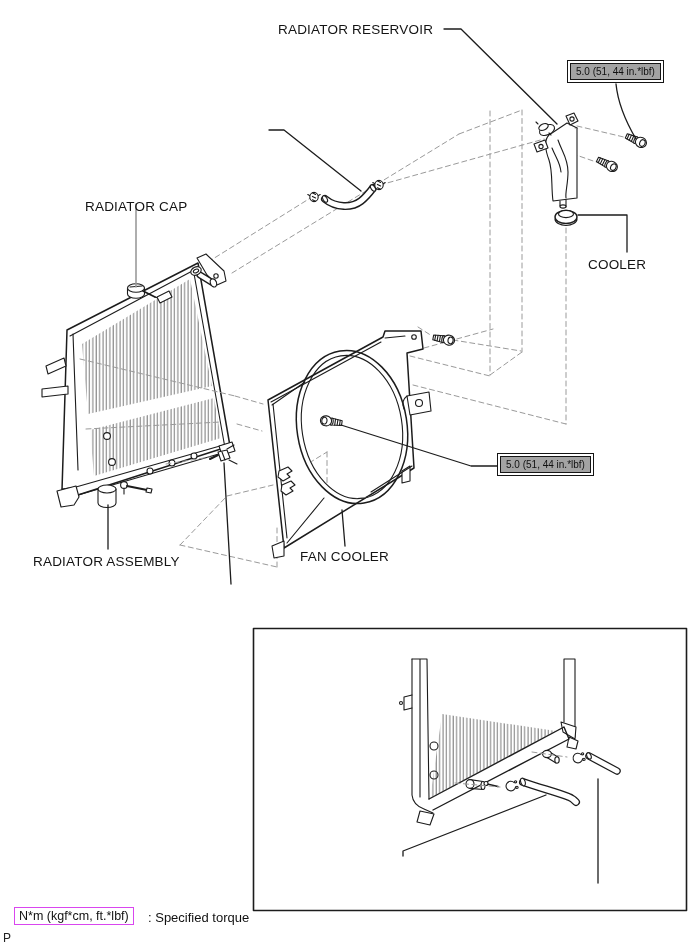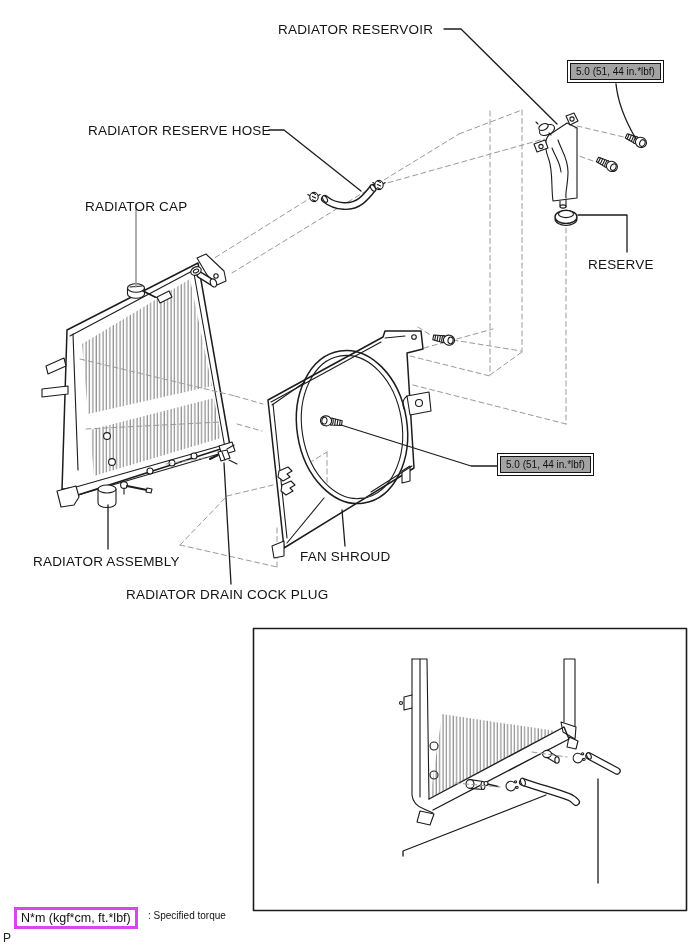--- a/index.html
+++ b/index.html
@@ -3,22 +3,22 @@
 <meta charset="utf-8">
 <style>
   html,body{margin:0;padding:0;background:#fff;}
   #page{position:relative;width:690px;height:952px;background:#fff;overflow:hidden;
         font-family:"Liberation Sans",sans-serif;color:#111;}
   #art{position:absolute;left:0;top:0;}
   .lbl{position:absolute;font-size:13.5px;letter-spacing:.2px;white-space:nowrap;color:#141414;}
   .torque-box{position:absolute;font-size:10px;font-weight:normal;white-space:nowrap;
       background:#a3a3a3;border:1.5px solid #151515;padding:2px 5px;
       box-shadow:0 0 0 2px #fff,0 0 0 3px #151515;}
-  .legend-box{position:absolute;font-size:12.5px;border:3px solid #d946ef;padding:1px 4px;background:#fff;white-space:nowrap;}
-  .legend-caption{position:absolute;font-size:10px;white-space:nowrap;}
+  .legend-box{position:absolute;font-size:12.5px;border:1px solid #d946ef;padding:1px 4px;background:#fff;white-space:nowrap;}
+  .legend-caption{position:absolute;font-size:13px;white-space:nowrap;}
   .page-marker{position:absolute;font-size:12px;color:#222;}
   svg *{vector-effect:non-scaling-stroke;}
 </style>
 </head>
 <body>
 
 <div id="page">
 
 <svg id="art" width="690" height="952" viewBox="0 0 690 952" stroke="#1c1c1c" stroke-width="1.1" fill="none" stroke-linecap="round" stroke-linejoin="round">
 
@@ -254,26 +254,24 @@
       <ellipse cx="523" cy="782" rx="2.2" ry="4" transform="rotate(-18 523 782)" fill="#fff"></ellipse>
     </g>
     <g stroke="#9a9a9a" stroke-dasharray="5,3.5" stroke-width="1">
       <path d="M455,783 L500,787"></path>
       <path d="M532,752 L567,757"></path>
     </g>
   </g>
 </svg>
 
 <div class="lbl" style="left:278px;top:22px">RADIATOR RESERVOIR</div>
-<div class="lbl" style="left:88px;top:123px">RADIATOR RESERVE HOSE</div>
 <div class="lbl" style="left:85px;top:199px">RADIATOR CAP</div>
-<div class="lbl" style="left:588px;top:257px">RESERVE</div>
+<div class="lbl" style="left:588px;top:257px">COOLER</div>
 <div class="lbl" style="left:33px;top:554px">RADIATOR ASSEMBLY</div>
-<div class="lbl" style="left:300px;top:549px">FAN SHROUD</div>
-<div class="lbl" style="left:126px;top:587px">RADIATOR DRAIN COCK PLUG</div>
+<div class="lbl" style="left:300px;top:549px">FAN COOLER</div>
 
 <div class="torque-box" style="left:570px;top:63px">5.0 (51, 44 in.*lbf)</div>
 <div class="torque-box" style="left:500px;top:456px">5.0 (51, 44 in.*lbf)</div>
 
 <div class="legend-box" style="left:14px;top:907px">N*m (kgf*cm, ft.*lbf)</div>
 <div class="legend-caption" style="left:148px;top:910px">: Specified torque</div>
 <div class="page-marker" style="left:3px;top:931px">P</div>
 
 </div>
 

